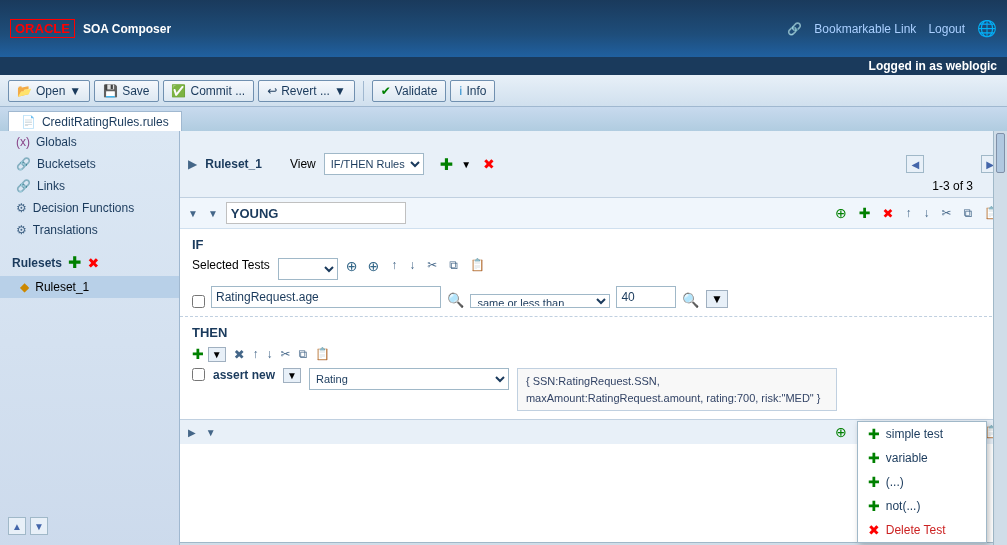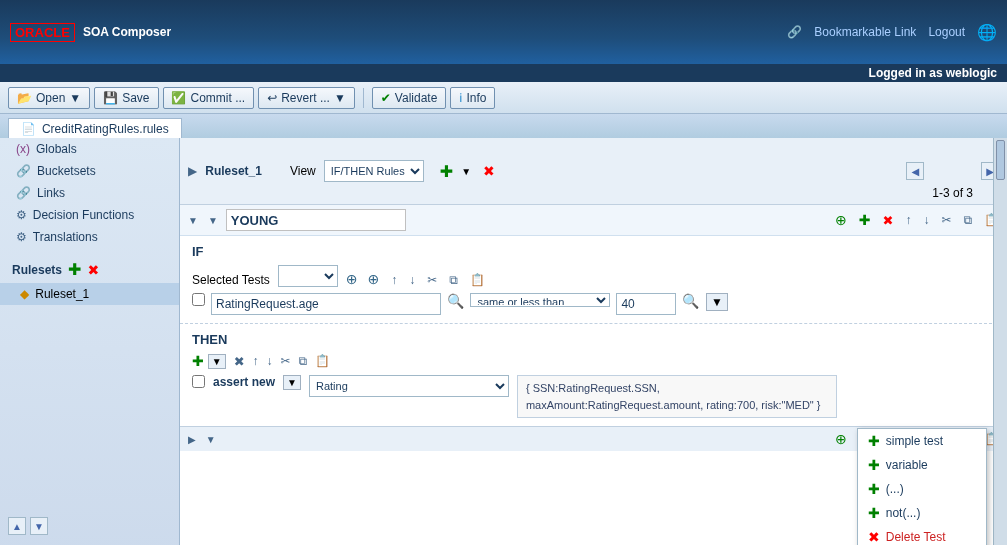--- a/index.html
+++ b/index.html
@@ -1,21 +1,21 @@
 <!DOCTYPE html>
 <html><head>
   <meta charset="utf-8">
   <style>
     * { box-sizing: border-box; margin: 0; padding: 0; font-family: Arial, sans-serif; font-size: 12px; }
     body { width: 1007px; height: 545px; overflow: hidden; background: #d6e4f0; }
 
     
     .app-header {
       background: linear-gradient(180deg, #1a3a5c 0%, #1e4d7a 60%, #2060a0 100%);
-      height: 64px;
+      height: 57px;
       display: flex;
       align-items: center;
       padding: 8px 10px;
       justify-content: space-between;
     }
     .app-logo {
       display: flex;
       align-items: center;
       gap: 8px;
       color: white;
@@ -165,27 +165,27 @@
       border-bottom: 1px dashed #c0d0e0;
     }
     .if-label {
       font-weight: bold;
       color: #1a3a5c;
       font-size: 13px;
       margin-bottom: 6px;
     }
     .selected-tests-row {
       display: flex;
-      align-items: flex-end;
+      align-items: flex-start;
       gap: 8px;
       margin-bottom: 6px;
     }
     .condition-row {
       display: flex;
-      align-items: flex-start;
+      align-items: flex-end;
       gap: 6px;
       margin-top: 4px;
     }
     .then-block {
       padding: 8px 12px;
     }
     .then-label {
       font-weight: bold;
       color: #1a3a5c;
       font-size: 13px;

